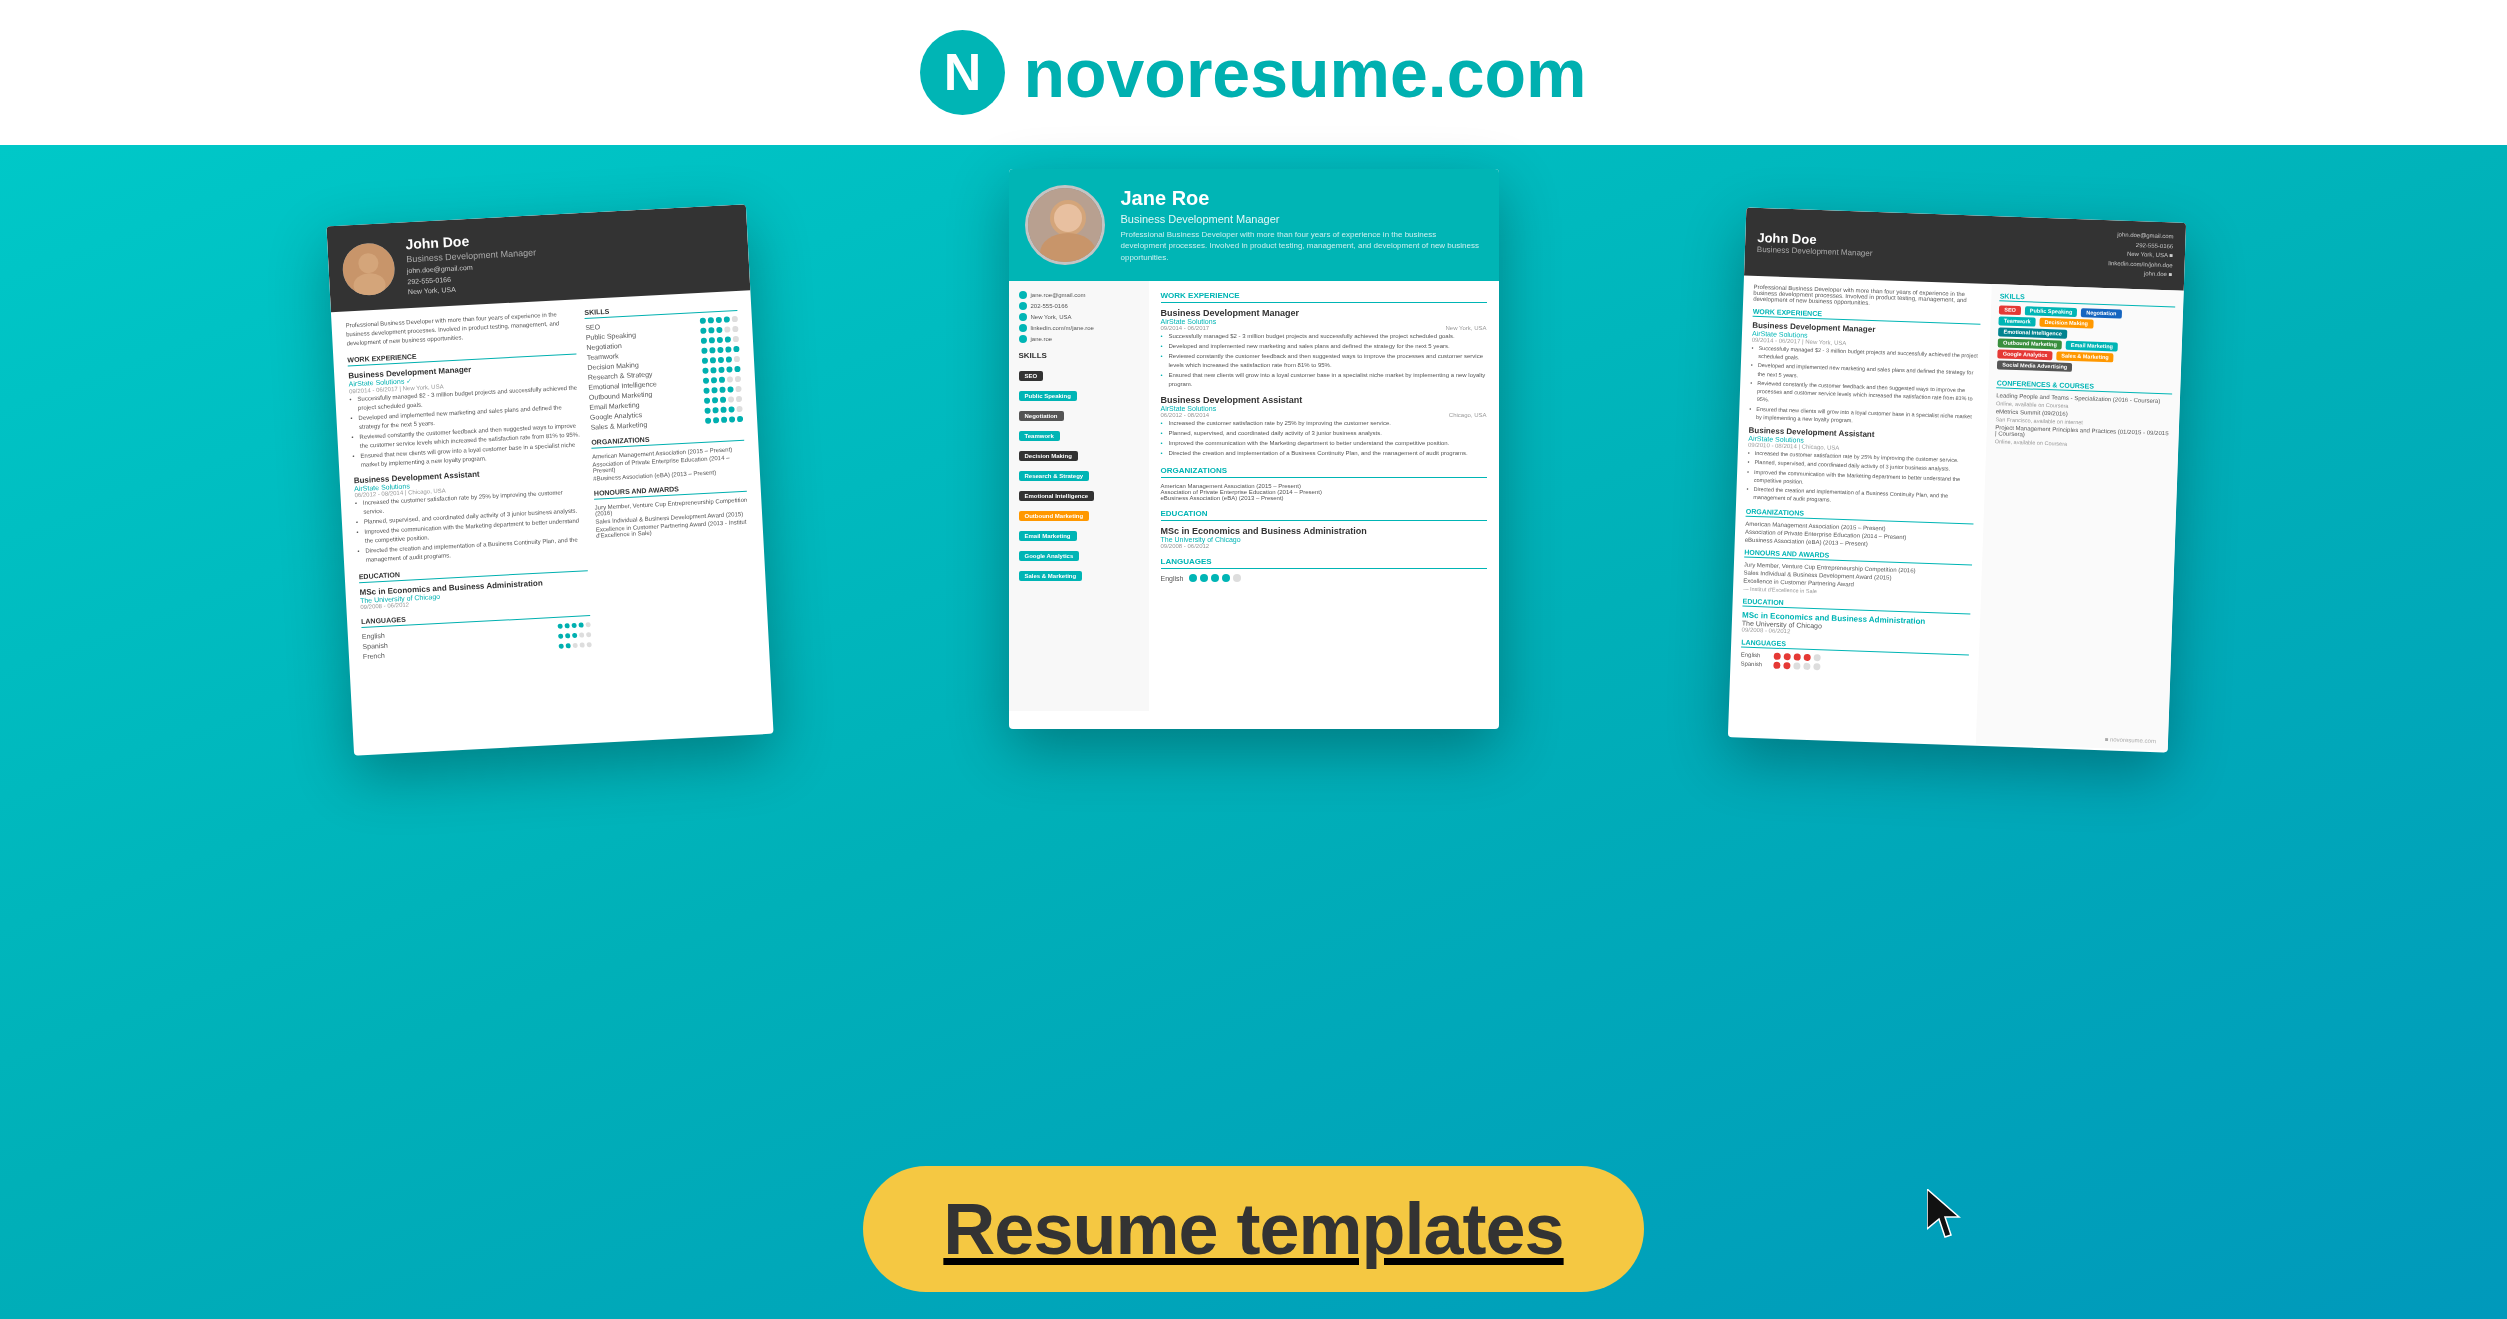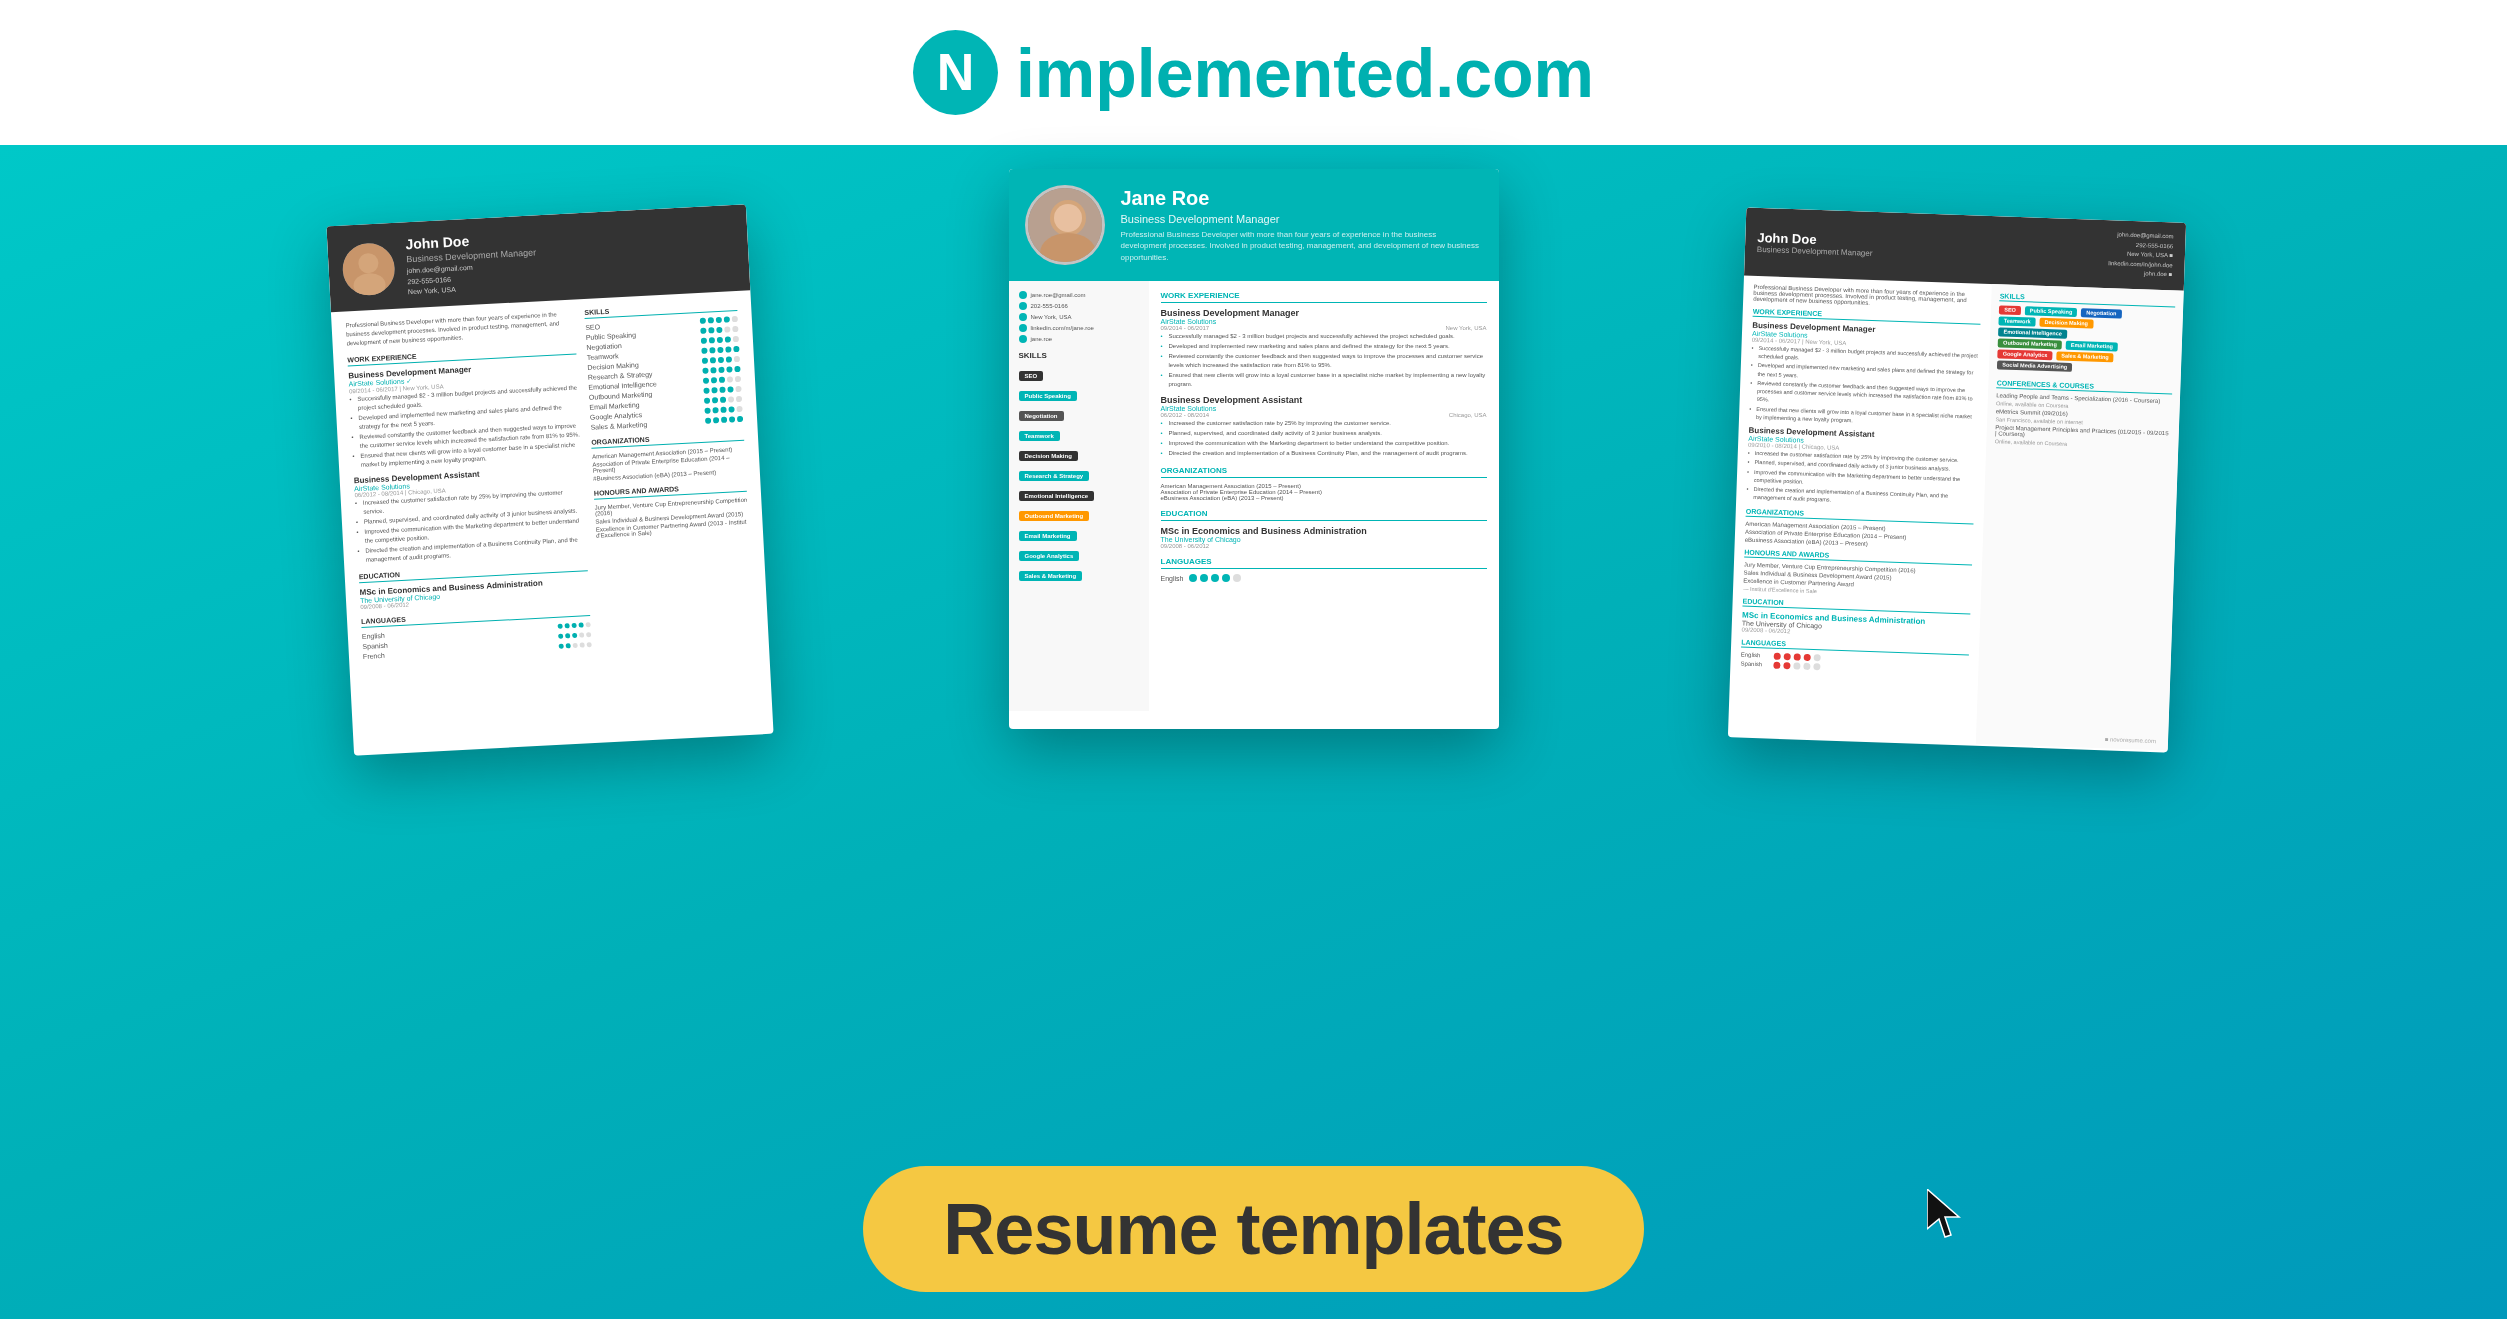--- a/index.html
+++ b/index.html
@@ -232,20 +232,21 @@
       display: flex;
       align-items: center;
       justify-content: center;
     }
     .banner-pill {
       background: #f5c842;
       border-radius: 80px;
       padding: 22px 80px;
       display: inline-flex;
       align-items: flex-start;
+      text-decoration: underline;
     }
     .banner-text {
       font-size: 72px;
       font-weight: 900;
       color: #333;
       letter-spacing: -1px;
     }
 
     
     .cursor {
@@ -292,21 +293,21 @@
   </style>
 </head>
 <body>
 
 <div class="logo-bg">
   <div class="novoresume-logo">
     <svg class="n-icon" viewBox="0 0 85 85">
       <circle cx="42.5" cy="42.5" r="42.5" fill="#00b5b5"></circle>
       <text x="42.5" y="60" text-anchor="middle" font-size="52" font-weight="900" fill="white" font-family="Arial">N</text>
     </svg>
-    <span class="logo-wordmark">implemented.com</span>
+    <span class="logo-wordmark">novoresume.com</span>
   </div>
 </div>
 
 <div style="background: linear-gradient(160deg, #00c8c8 0%, #00b0b8 50%, #0099bb 100%); padding: 40px 0 0; position: relative; height: calc(100% - 145px);">
 
   <div class="cards-area">
 
     <div class="resume-card card-left">
 
       <div class="card-left-header">

